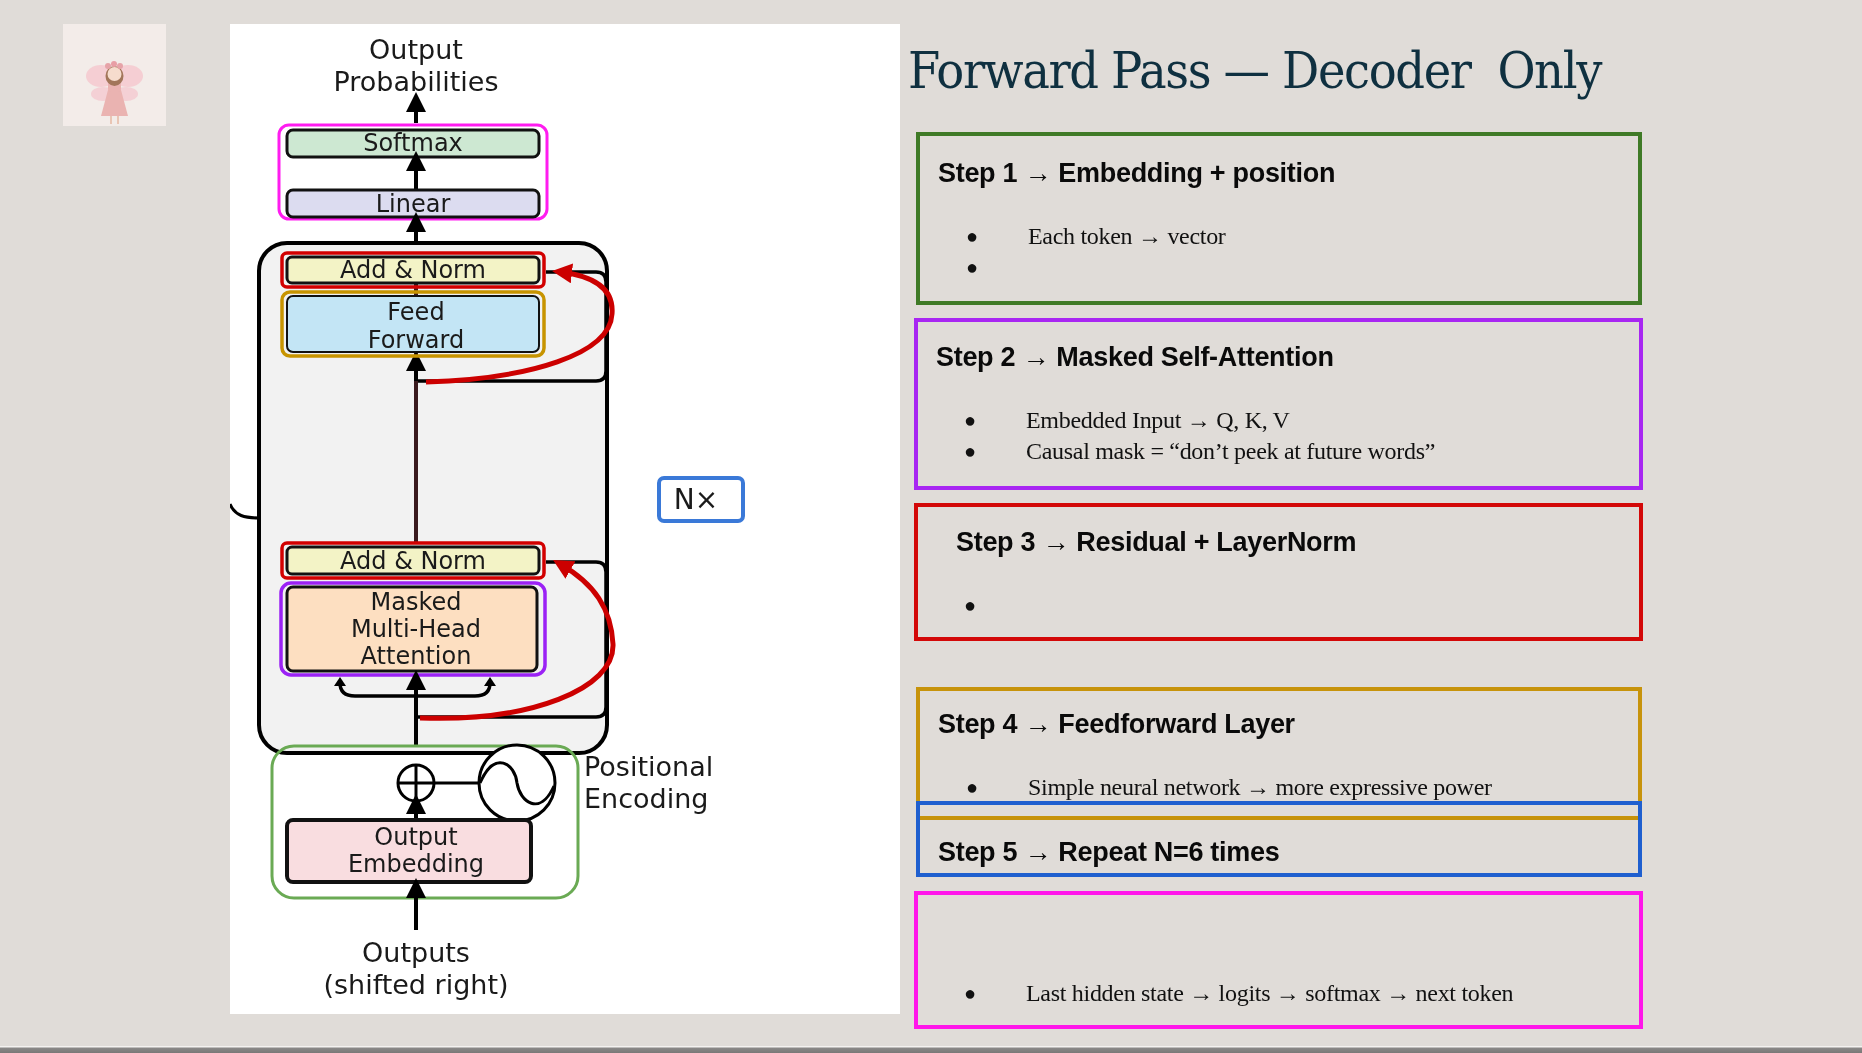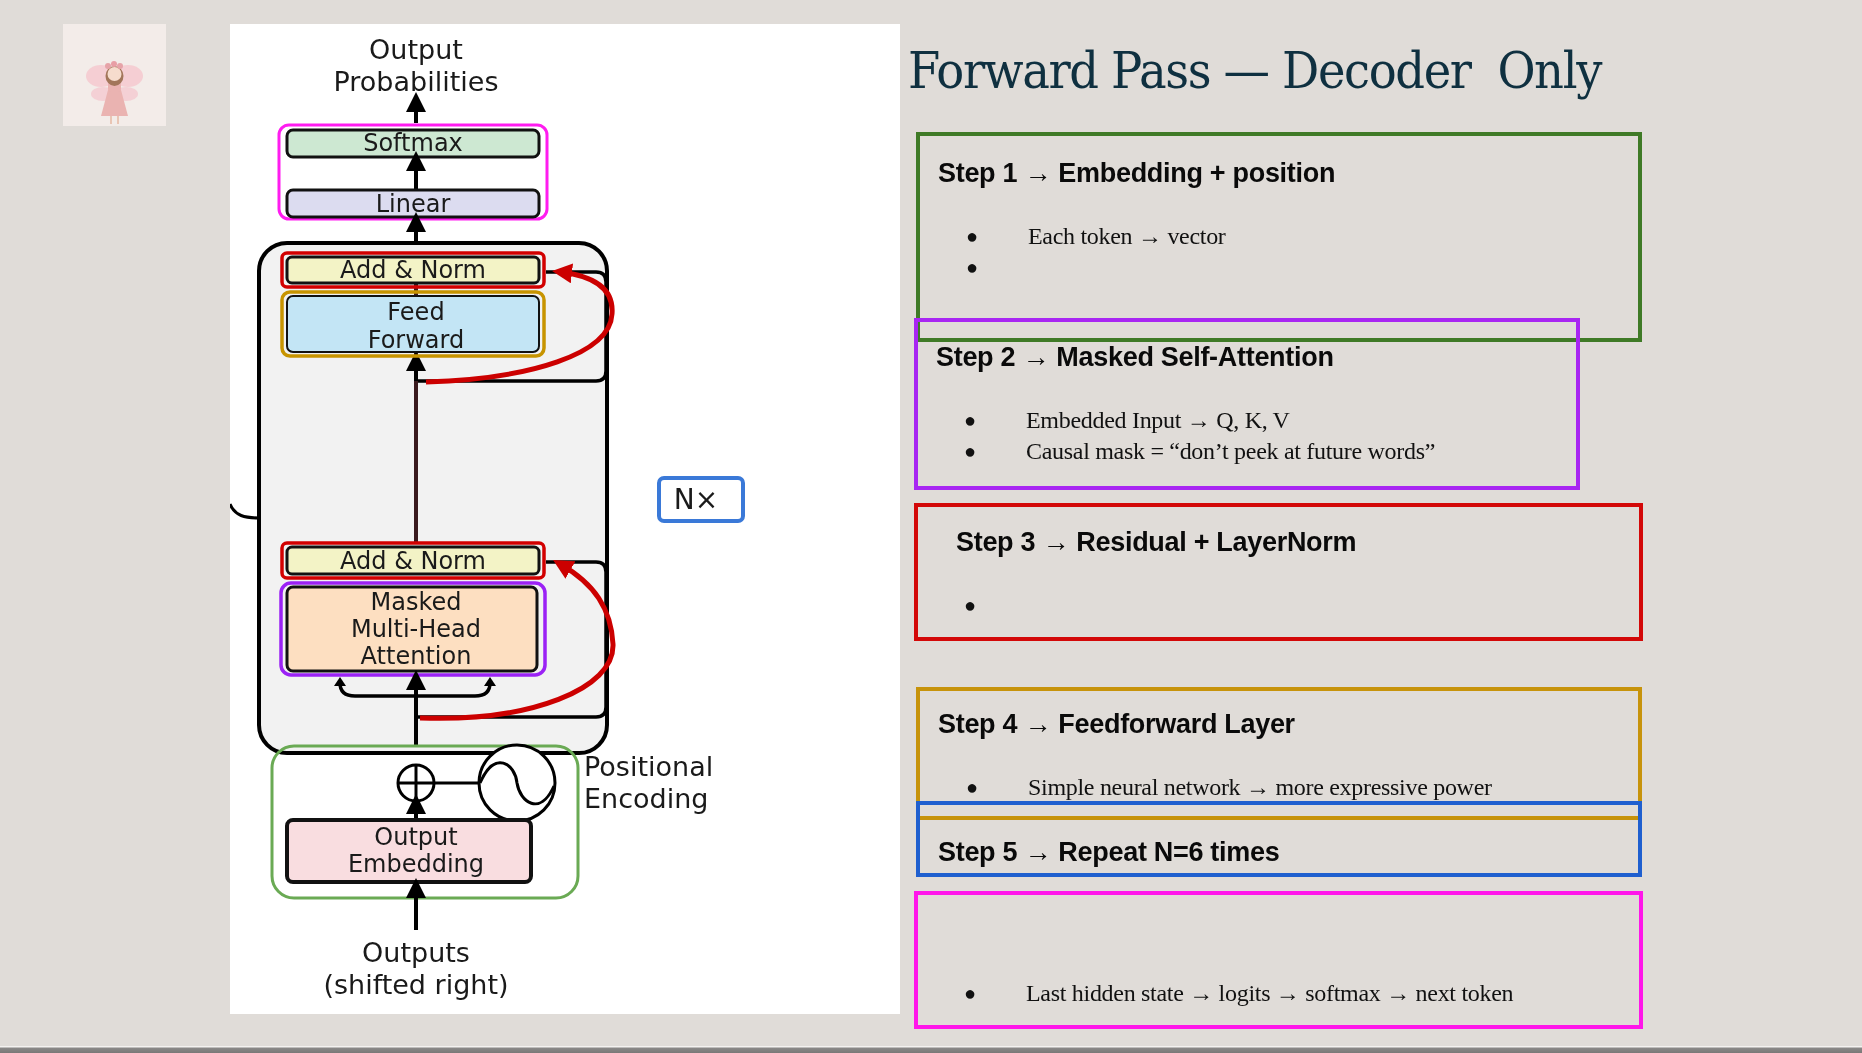--- a/index.html
+++ b/index.html
@@ -155,38 +155,38 @@
 
     <line x1="186" y1="906" x2="186" y2="864" stroke="#000" stroke-width="4" marker-end="url(#ah)"></line>
 
     <text class="dtext" x="186" y="938" font-size="27" text-anchor="middle">Outputs</text>
     <text class="dtext" x="186" y="970" font-size="27" text-anchor="middle">(shifted right)</text>
   </svg>
 </div>
 
 <div class="title">Forward Pass — Decoder  Only</div>
 
-<div class="step" style="left: 916px; top: 132px; width: 726px; height: 210px; border-color: rgb(63, 122, 38);">
+<div class="step" style="left: 916px; top: 132px; width: 726px; height: 173px; border-color: rgb(63, 122, 38);">
   <div class="step-title" style="top:22px;">
     <span>Step 1</span>
     <span class="arrow">→</span>
     <span>Embedding + position</span>
   </div>
   <ul class="bullets" style="top:85px;">
     <li class="bullet">
         <span class="dot">●</span>
         <span class="btext">Each token → vector</span>
       </li>
     <li class="bullet">
         <span class="dot">●</span>
       </li>
   </ul>
 </div>
 
-<div class="step" style="left: 914px; top: 318px; width: 666px; height: 172px; border-color: rgb(168, 38, 242);">
+<div class="step" style="left: 914px; top: 318px; width: 729px; height: 172px; border-color: rgb(168, 38, 242);">
   <div class="step-title" style="top:20px;">
     <span>Step 2</span>
     <span class="arrow">→</span>
     <span>Masked Self-Attention</span>
   </div>
   <ul class="bullets" style="top:83px;">
     <li class="bullet">
         <span class="dot">●</span>
         <span class="btext">Embedded Input → Q, K, V</span>
       </li>

